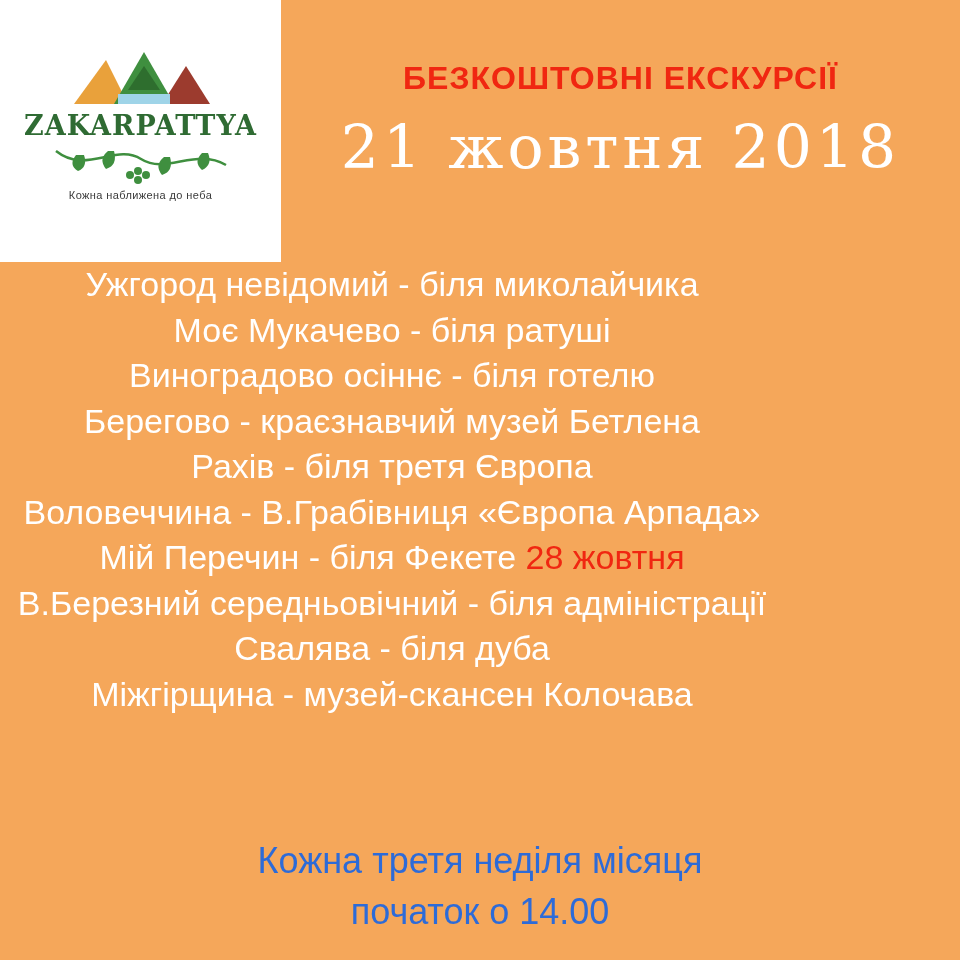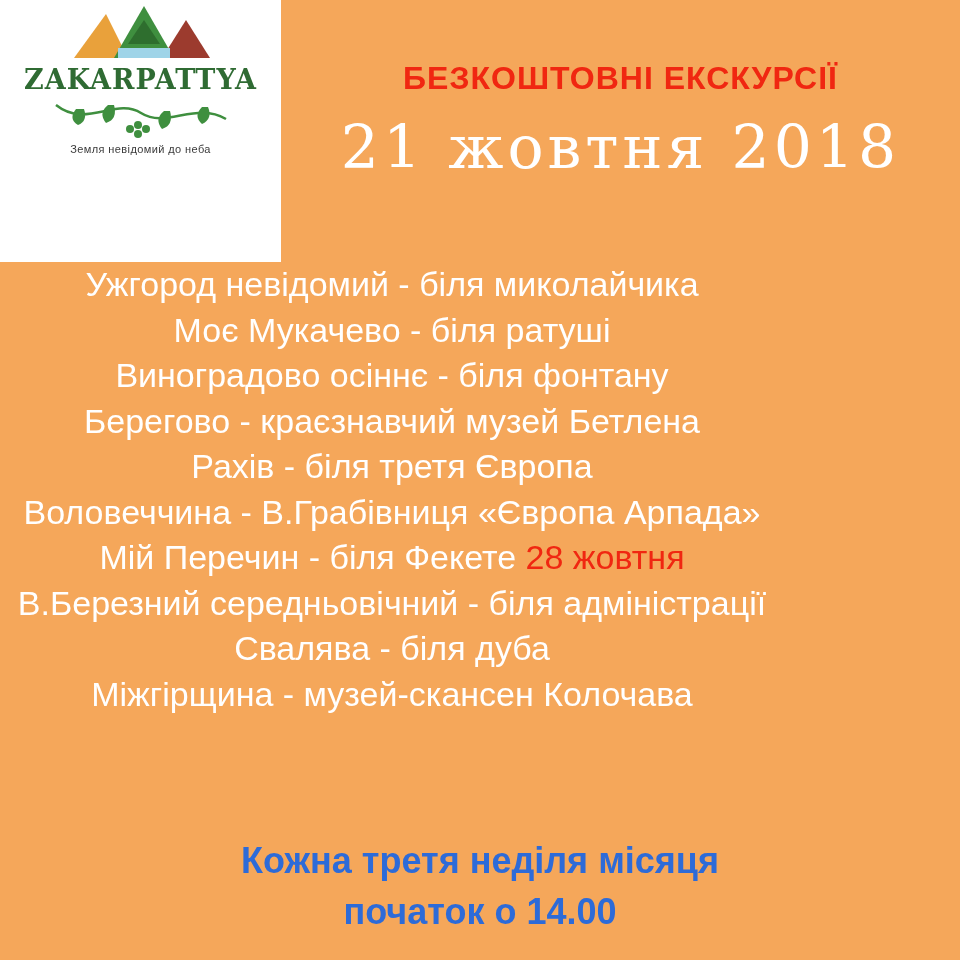--- a/index.html
+++ b/index.html
@@ -25,20 +25,21 @@
     position: absolute;
     left: 0;
     top: 0;
     width: 281px;
     height: 262px;
     background: #FFFFFF;
     display: flex;
     flex-direction: column;
     align-items: center;
     justify-content: flex-start;
+    padding-top: 46px;
     box-sizing: border-box;
   }
   .logo-mountains {
     width: 150px;
     height: 62px;
     position: relative;
   }
   .logo-wordmark {
     margin-top: 2px;
     font-family: "DejaVu Serif", serif;
@@ -114,21 +115,20 @@
     color: #F02711;
   }
 
   
   .footer-block {
     position: absolute;
     left: 0;
     top: 835px;
     width: 960px;
     text-align: center;
-    font-weight: bold;
   }
   .footer-line {
     color: #2D6BD8;
     font-size: 36px;
     font-family: "Liberation Sans", sans-serif;
     line-height: 1.42;
     white-space: nowrap;
   }
 </style>
 </head>
@@ -153,32 +153,32 @@
         <path d="M30 14 q -8 10 2 16 q 10 -4 6 -16 z" fill="#3F8F3F"></path>
         <path d="M62 10 q -10 8 -2 18 q 12 -4 8 -18 z" fill="#3F8F3F"></path>
         <path d="M118 16 q -10 8 -2 18 q 12 -4 8 -18 z" fill="#3F8F3F"></path>
         <path d="M156 12 q -9 9 0 17 q 11 -5 6 -17 z" fill="#3F8F3F"></path>
         <circle cx="92" cy="30" r="4" fill="#3F8F3F"></circle>
         <circle cx="100" cy="34" r="4" fill="#3F8F3F"></circle>
         <circle cx="84" cy="34" r="4" fill="#3F8F3F"></circle>
         <circle cx="92" cy="39" r="4" fill="#3F8F3F"></circle>
       </svg>
     </div>
-    <div class="logo-tagline">Земля невідомий до неба</div>
+    <div class="logo-tagline">Кожна наближена до неба</div>
   </div>
 
   <div class="header-block">
     <div class="header-line-1">БЕЗКОШТОВНІ ЕКСКУРСІЇ</div>
     <div class="header-date">21 жовтня 2018</div>
   </div>
 
   <div class="tour-list">
       <div class="tour-item"><span>Ужгород невідомий - біля миколайчика</span></div>
       <div class="tour-item"><span>Моє Мукачево - біля ратуші</span></div>
-      <div class="tour-item"><span>Виноградово осіннє - біля фонтану</span></div>
+      <div class="tour-item"><span>Виноградово осіннє - біля готелю</span></div>
       <div class="tour-item"><span>Берегово - краєзнавчий музей Бетлена</span></div>
       <div class="tour-item"><span>Рахів - біля третя Європа</span></div>
       <div class="tour-item"><span>Воловеччина - В.Грабівниця «Європа Арпада»</span></div>
       <div class="tour-item"><span>Мій Перечин - біля Фекете </span><span class="note">28 жовтня</span></div>
       <div class="tour-item"><span>В.Березний середньовічний - біля адміністрації</span></div>
       <div class="tour-item"><span>Свалява - біля дуба</span></div>
       <div class="tour-item"><span>Міжгірщина - музей-скансен Колочава</span></div>
     </div>
 
   <div class="footer-block">

